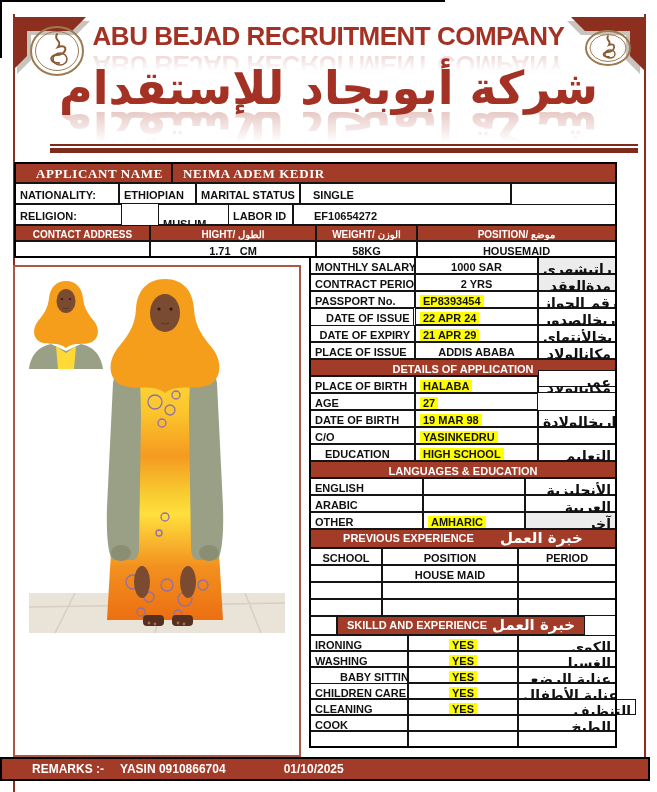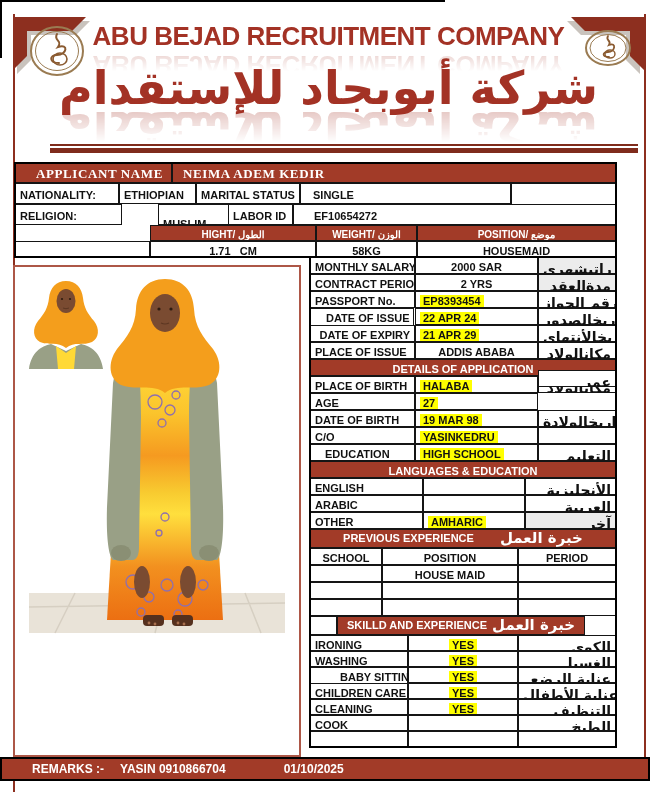--- a/index.html
+++ b/index.html
@@ -86,33 +86,34 @@
   <div class="cell" style="left:119px;top:183px;width:77px;height:21px;padding-top:4px;">ETHIOPIAN</div>
   <div class="cell ctr" style="left:196px;top:183px;width:104px;height:21px;padding-top:4px;">MARITAL STATUS</div>
   <div class="cell" style="left:300px;top:183px;width:211px;height:21px;padding:4px 0 0 12px;">SINGLE</div>
   <div class="cell ctr fs10" style="left:511px;top:183px;width:105px;height:21px;padding-top:21px;">NO CHILDREN 0</div>
 
   <div class="cell" style="left:15px;top:204px;width:107px;height:21px;padding-top:4px;">RELIGION:</div>
   <div class="cell" style="left:119px;top:204px;width:109px;height:21px;padding-top:12px;margin-left:39px;">MUSLIM</div>
   <div class="cell" style="left:228px;top:204px;width:65px;height:21px;padding-top:4px;">LABOR ID</div>
   <div class="cell" style="left:293px;top:204px;width:323px;height:21px;padding:4px 0 0 20px;">EF10654272</div>
 
+  <div class="cell red ctr fs10" style="left:15px;top:225px;width:135px;height:16px;">CONTACT ADDRESS</div>
   <div class="cell red ctr fs10" style="left:150px;top:225px;width:166px;height:16px;">HIGHT/ الطول</div>
   <div class="cell red ctr fs10" style="left:316px;top:225px;width:101px;height:16px;">WEIGHT/ الوزن</div>
   <div class="cell red ctr fs10" style="left:417px;top:225px;width:199px;height:16px;">POSITION/ موضع</div>
 
   <div class="cell" style="left:15px;top:241px;width:135px;height:16px;"></div>
   <div class="cell ctr pre" style="left:150px;top:241px;width:166px;height:16px;">1.71   CM</div>
   <div class="cell ctr" style="left:316px;top:241px;width:101px;height:16px;">58KG</div>
   <div class="cell ctr" style="left:417px;top:241px;width:199px;height:16px;">HOUSEMAID</div>
 
   <div class="outline" style="left:14px;top:162px;width:603px;height:96px;"></div>
 
   <div class="cell" style="left:310px;top:257px;width:105px;height:17px;">MONTHLY SALARY</div>
-  <div class="cell ctr" style="left:415px;top:257px;width:123px;height:17px;">2000 SAR</div>
+  <div class="cell ctr" style="left:415px;top:257px;width:123px;height:17px;">1000 SAR</div>
   <div class="cell rt arf grey" style="left:538px;top:257px;width:78px;height:17px;">راتبشهري</div>
 
   <div class="cell" style="left:310px;top:274px;width:105px;height:17px;">CONTRACT PERIOD</div>
   <div class="cell ctr" style="left:415px;top:274px;width:123px;height:17px;">2 YRS</div>
   <div class="cell rt arf grey" style="left:538px;top:274px;width:78px;height:17px;">مدةالعقد</div>
 
   <div class="cell" style="left:310px;top:291px;width:105px;height:17px;">PASSPORT No.</div>
   <div class="cell" style="left:415px;top:291px;width:123px;height:17px;"><span class="hl">EP8393454</span></div>
   <div class="cell rt arf" style="left:538px;top:291px;width:78px;height:17px;">رقم الجواز</div>
 
@@ -202,21 +203,21 @@
   <div class="cell" style="left:310px;top:667px;width:98px;height:20px;padding-left:29px;">BABY SITTING</div>
   <div class="cell ctr" style="left:408px;top:667px;width:110px;height:16px;"><span class="hl">YES</span></div>
   <div class="cell rt arf" style="left:518px;top:667px;width:98px;height:16px;">عناية الرضع</div>
 
   <div class="cell" style="left:310px;top:683px;width:98px;height:16px;">CHILDREN CARE</div>
   <div class="cell ctr" style="left:408px;top:683px;width:110px;height:16px;"><span class="hl">YES</span></div>
   <div class="cell rt arf" style="left:518px;top:683px;width:98px;height:16px;">عناية الأطفال</div>
 
   <div class="cell" style="left:310px;top:699px;width:98px;height:16px;">CLEANING</div>
   <div class="cell ctr" style="left:408px;top:699px;width:110px;height:16px;"><span class="hl">YES</span></div>
-  <div class="cell rt arf" style="left:518px;top:699px;width:98px;height:16px;">التنظيف</div>
+  <div class="cell rt arf" style="left:518px;top:699px;width:118px;height:16px;">التنظيف</div>
 
   <div class="cell" style="left:310px;top:715px;width:98px;height:16px;">COOK</div>
   <div class="cell ctr" style="left:408px;top:715px;width:110px;height:16px;"></div>
   <div class="cell rt arf" style="left:518px;top:715px;width:98px;height:16px;">الطبخ</div>
 
   <div class="cell" style="left:310px;top:731px;width:98px;height:16px;"></div>
   <div class="cell" style="left:408px;top:731px;width:110px;height:16px;"></div>
   <div class="cell" style="left:518px;top:731px;width:98px;height:16px;"></div>
 
   <div class="outline" style="left:309px;top:256px;width:308px;height:492px;"></div>

